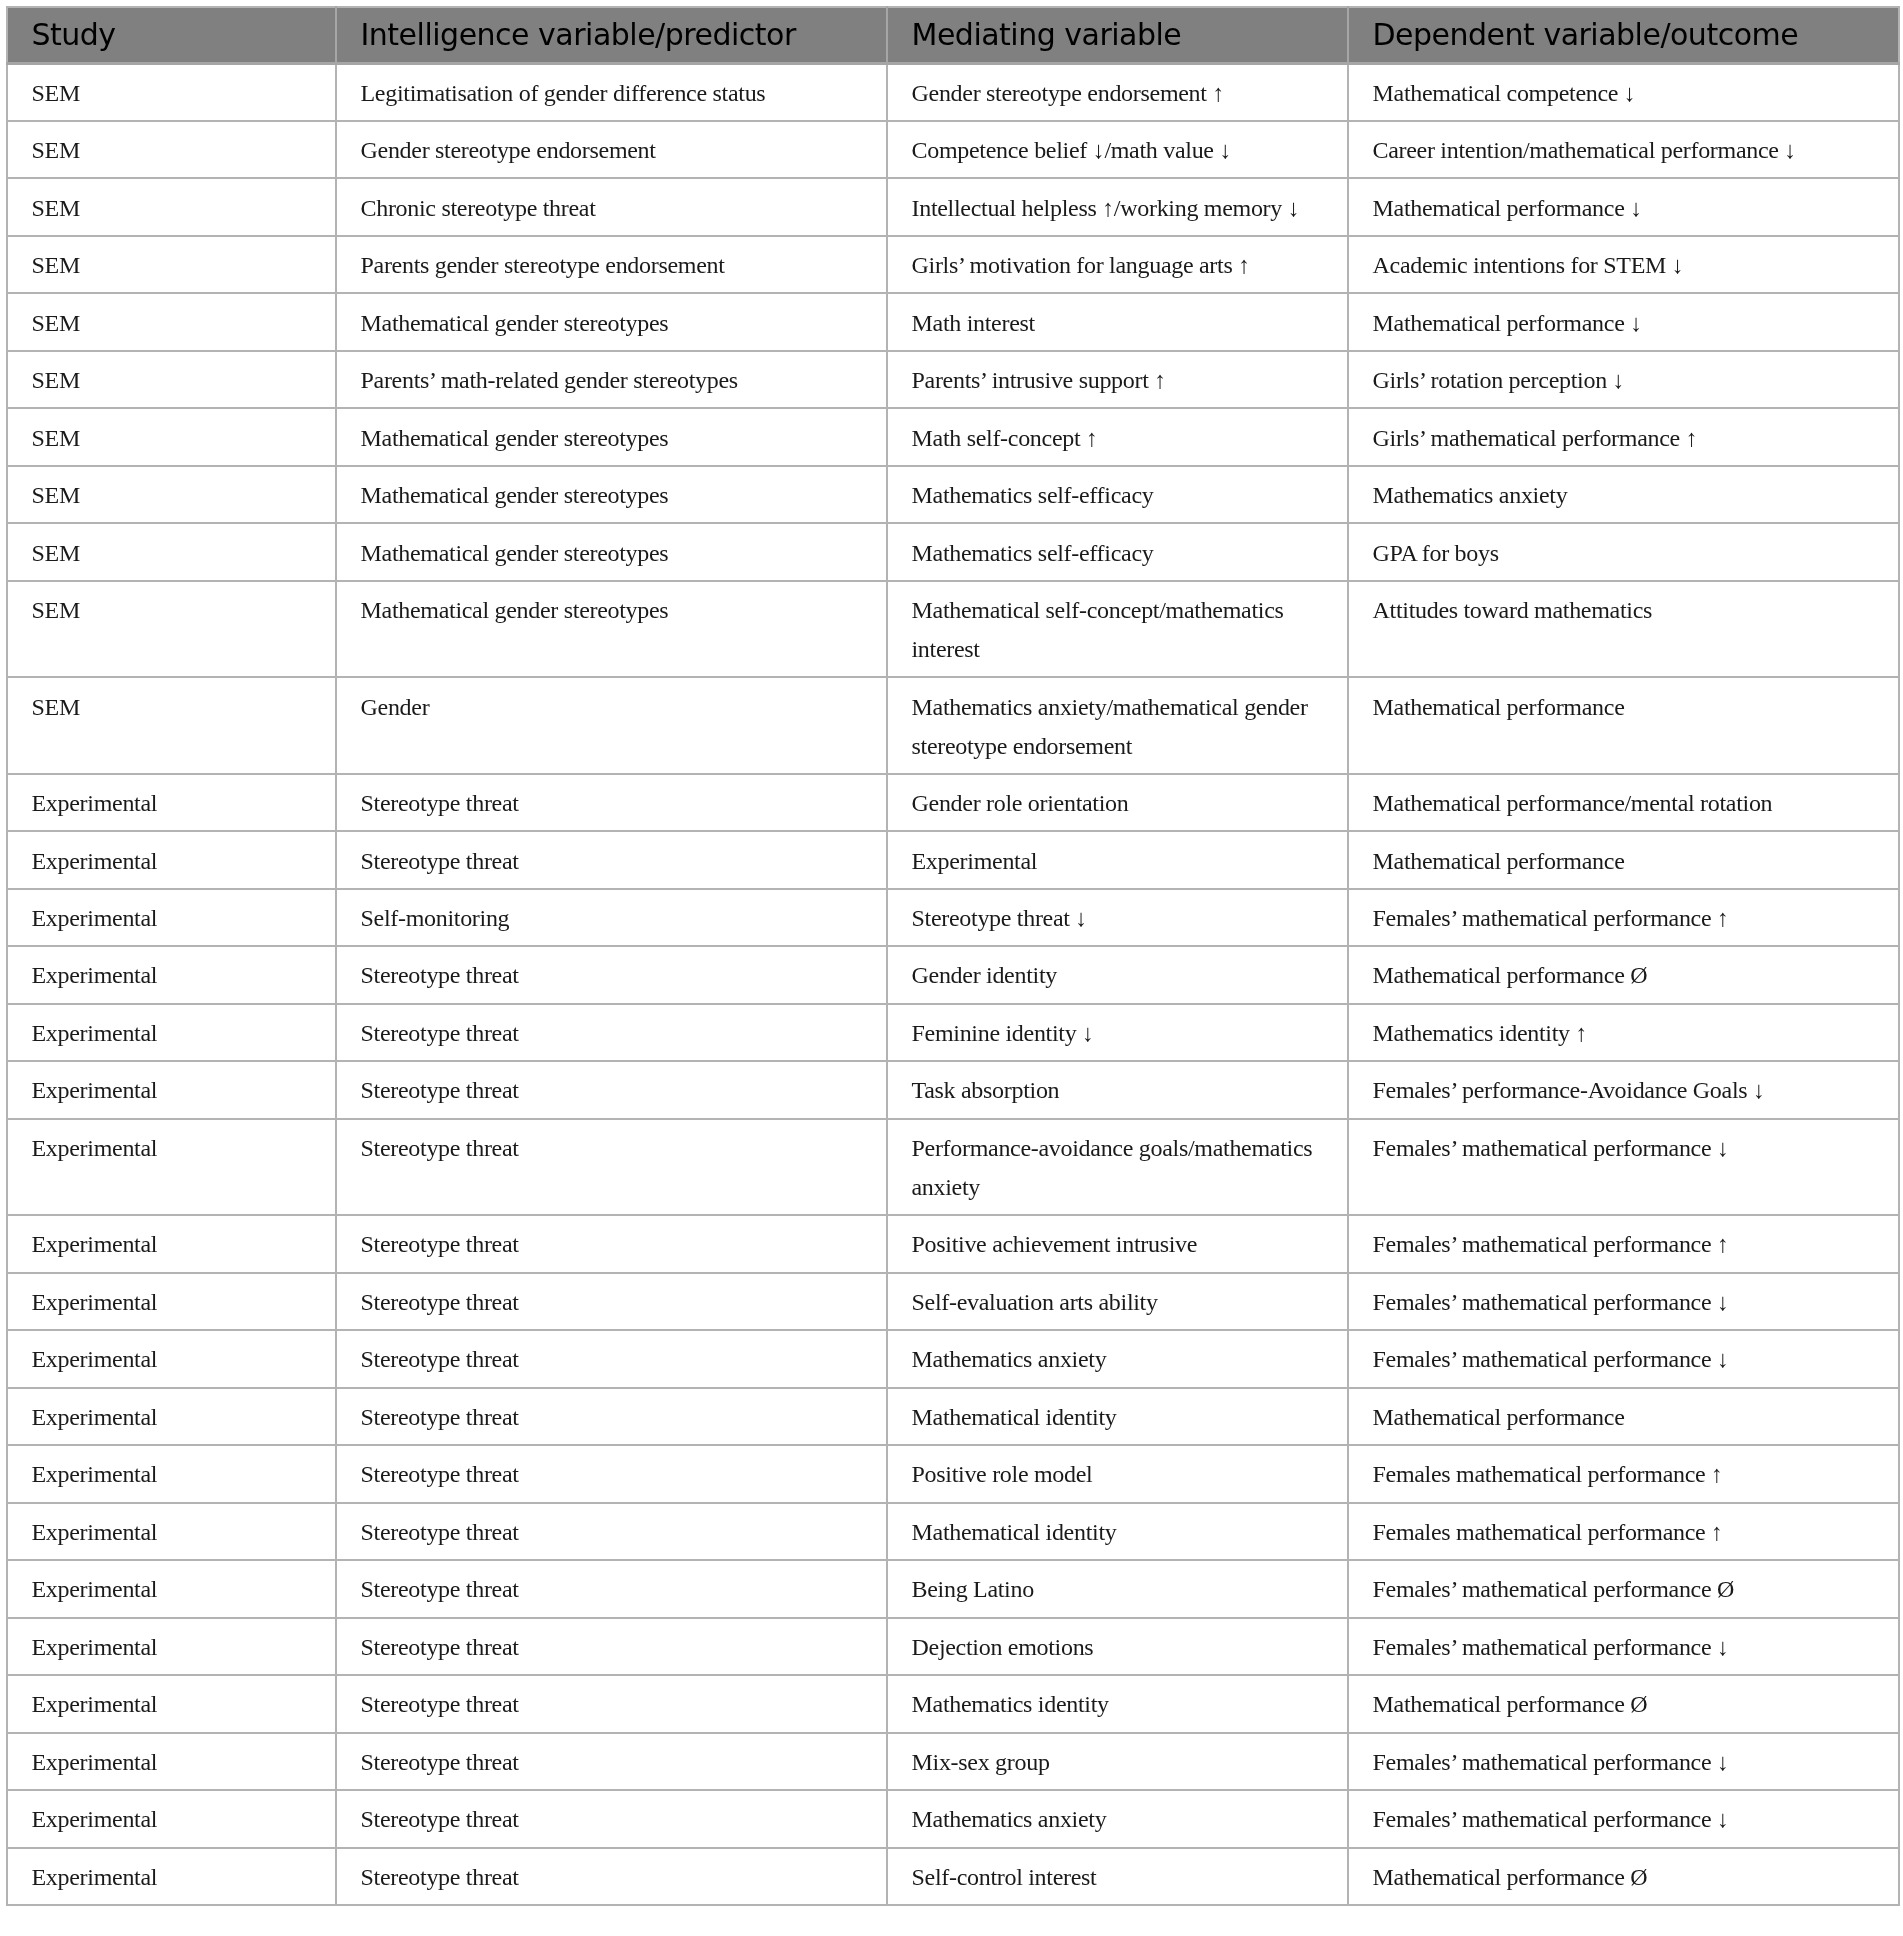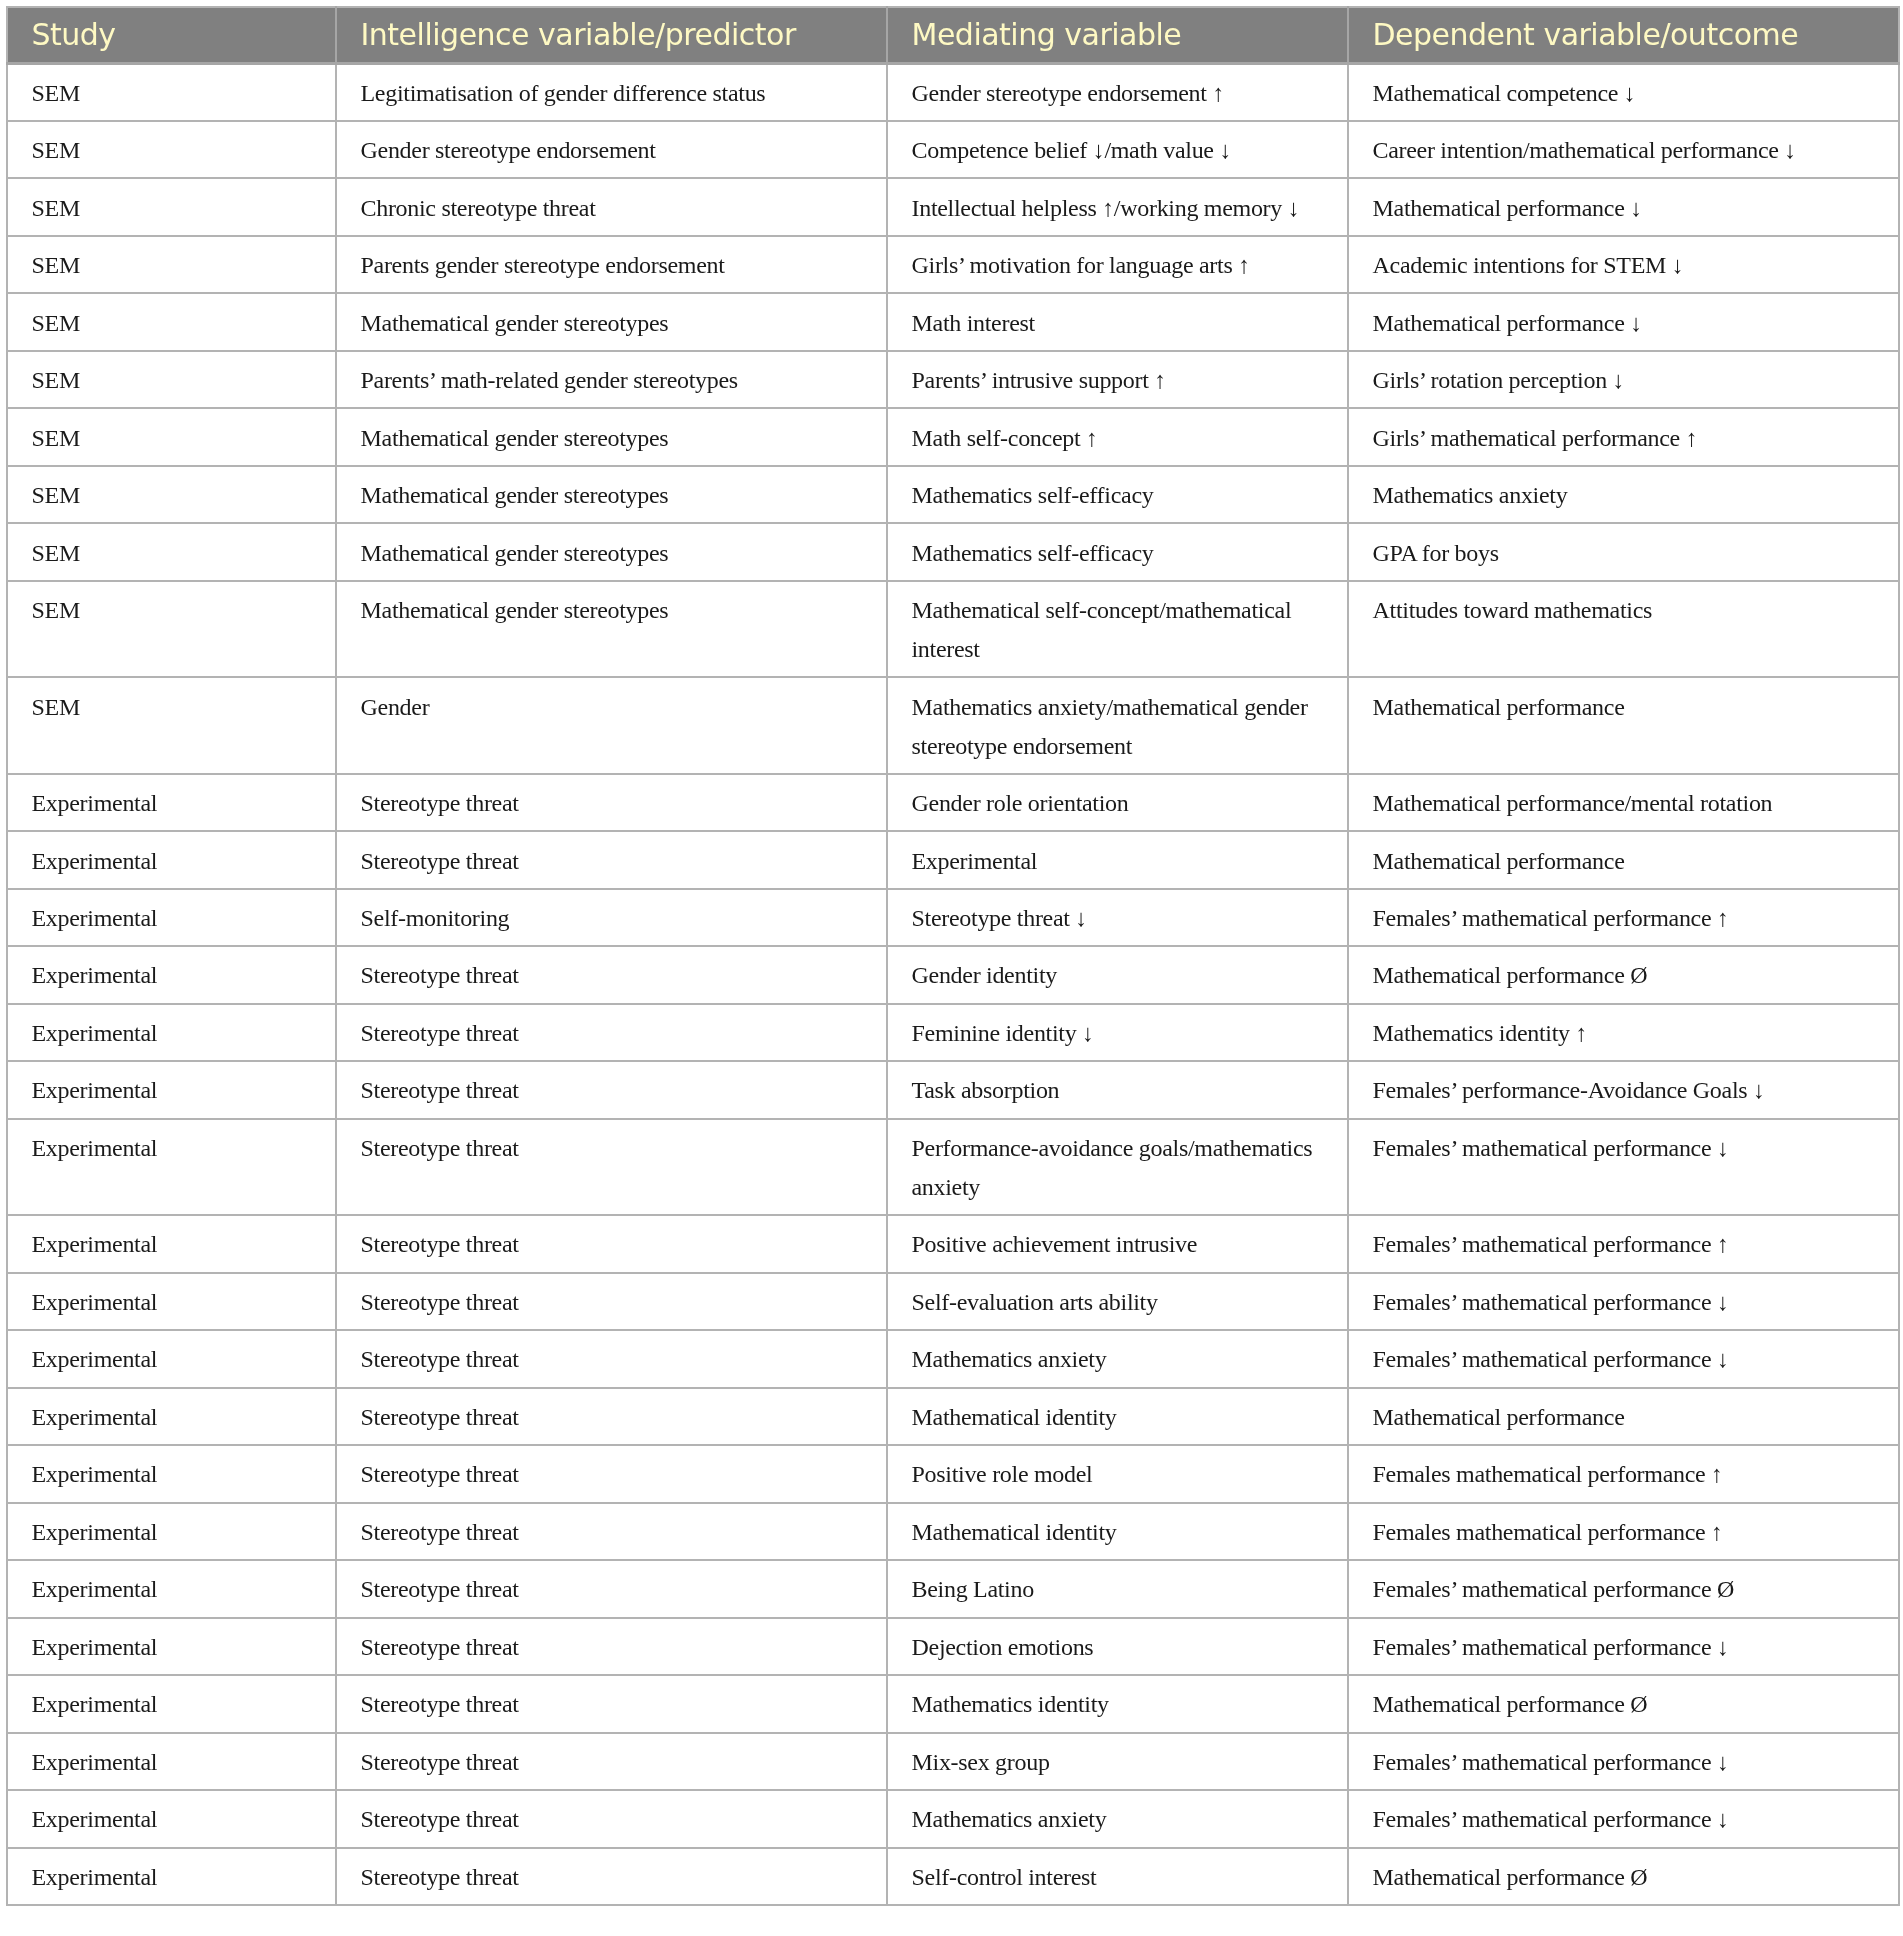--- a/index.html
+++ b/index.html
@@ -7,21 +7,21 @@
   .tbl {
     position: absolute; left: 5.5px; top: 5.5px; width: 1892px;
     border-collapse: collapse; table-layout: fixed;
     border: 2.8px solid #b3b3b3;
   }
   .tbl col.c1 { width: 329px; }
   .tbl col.c2 { width: 551px; }
   .tbl col.c3 { width: 461px; }
   .tbl col.c4 { width: 551px; }
   .tbl th {
-    background: #808080; color: #fef9c3; text-align: left;
+    background: #808080; color: #000000; text-align: left;
     font-family: "DejaVu Sans", sans-serif; font-weight: normal;
     font-size: 30px; height: 54px; padding: 0 0 0 24px;
     border-right: 2.8px solid #a6a6a6; border-bottom: 3.7px solid #a6a6a6;
     letter-spacing: -0.5px; vertical-align: middle;
   }
   .tbl th:last-child { border-right: none; }
   .tbl td {
     font-family: "Liberation Serif", serif; color: #1a1a1a;
     font-size: 24px; line-height: 39px;
     padding: 9.2px 9.2px 7.3px 24px; vertical-align: top;
@@ -100,21 +100,21 @@
       </tr>
       <tr class="row">
         <td>SEM</td>
         <td>Mathematical gender stereotypes</td>
         <td>Mathematics self-efficacy</td>
         <td>GPA for boys</td>
       </tr>
       <tr class="row">
         <td>SEM</td>
         <td>Mathematical gender stereotypes</td>
-        <td>Mathematical self-concept/mathematical interest</td>
+        <td>Mathematical self-concept/mathematics interest</td>
         <td>Attitudes toward mathematics</td>
       </tr>
       <tr class="row">
         <td>SEM</td>
         <td>Gender</td>
         <td>Mathematics anxiety/mathematical gender stereotype endorsement</td>
         <td>Mathematical performance</td>
       </tr>
       <tr class="row">
         <td>Experimental</td>

